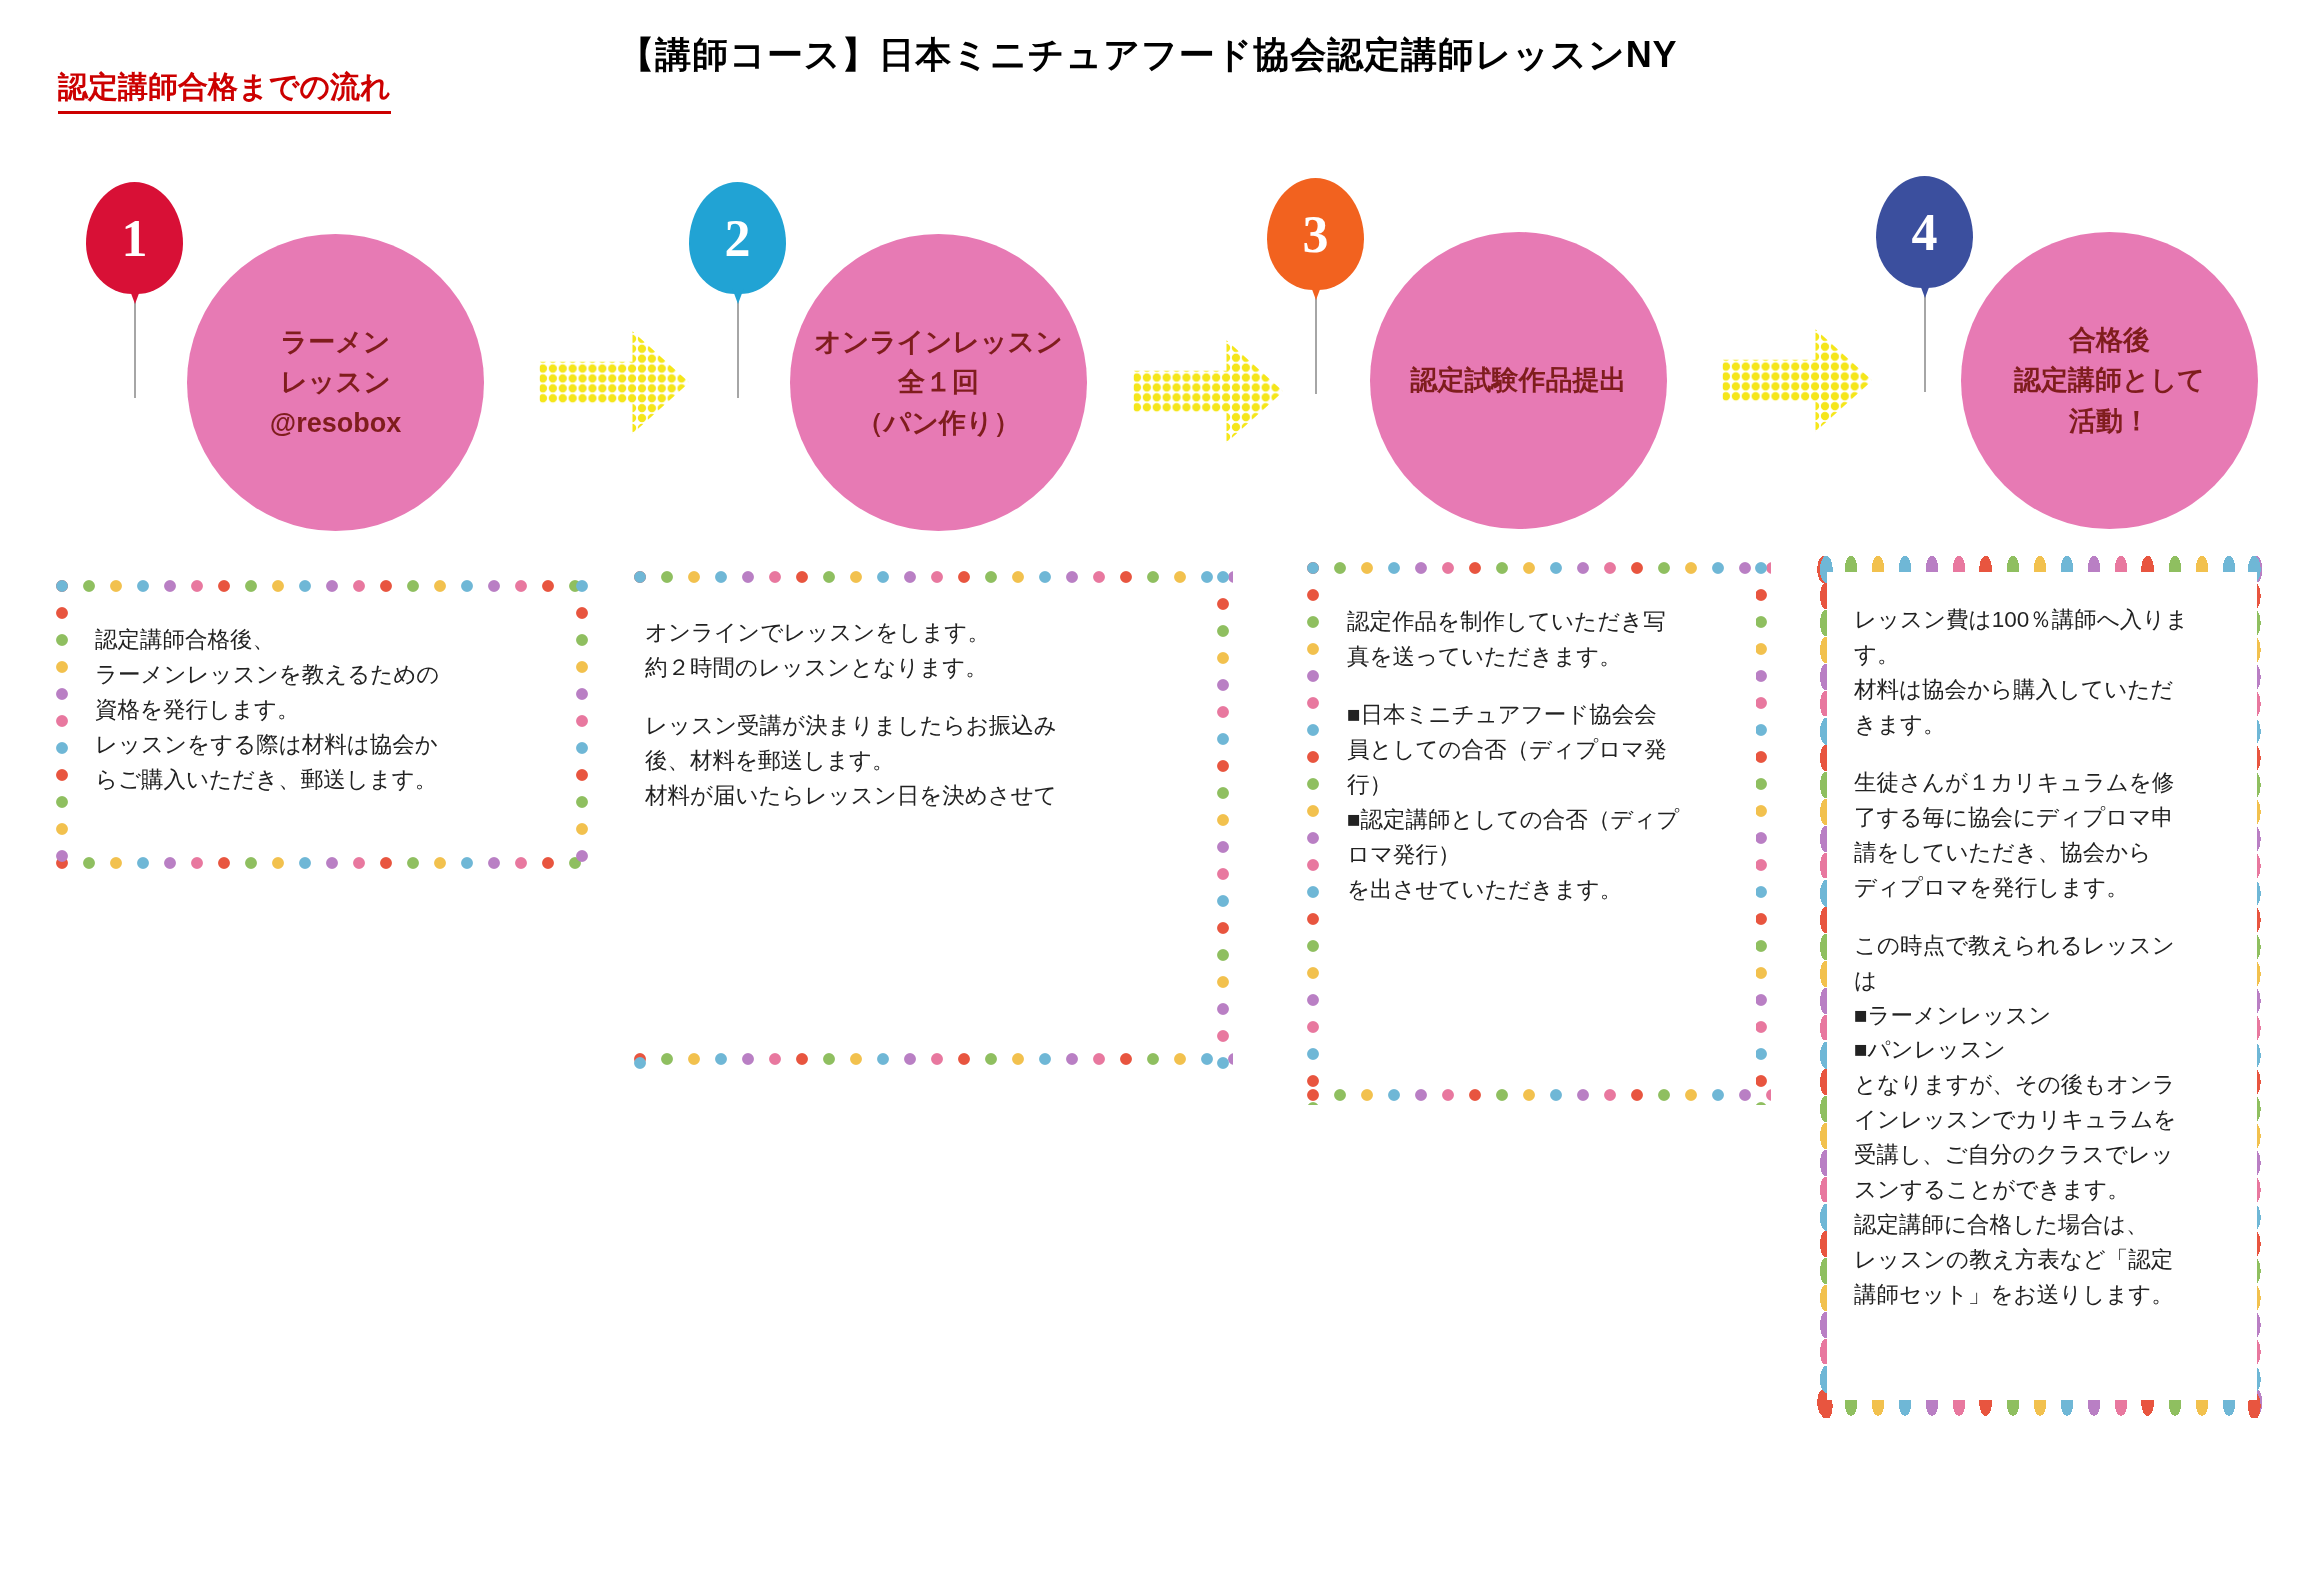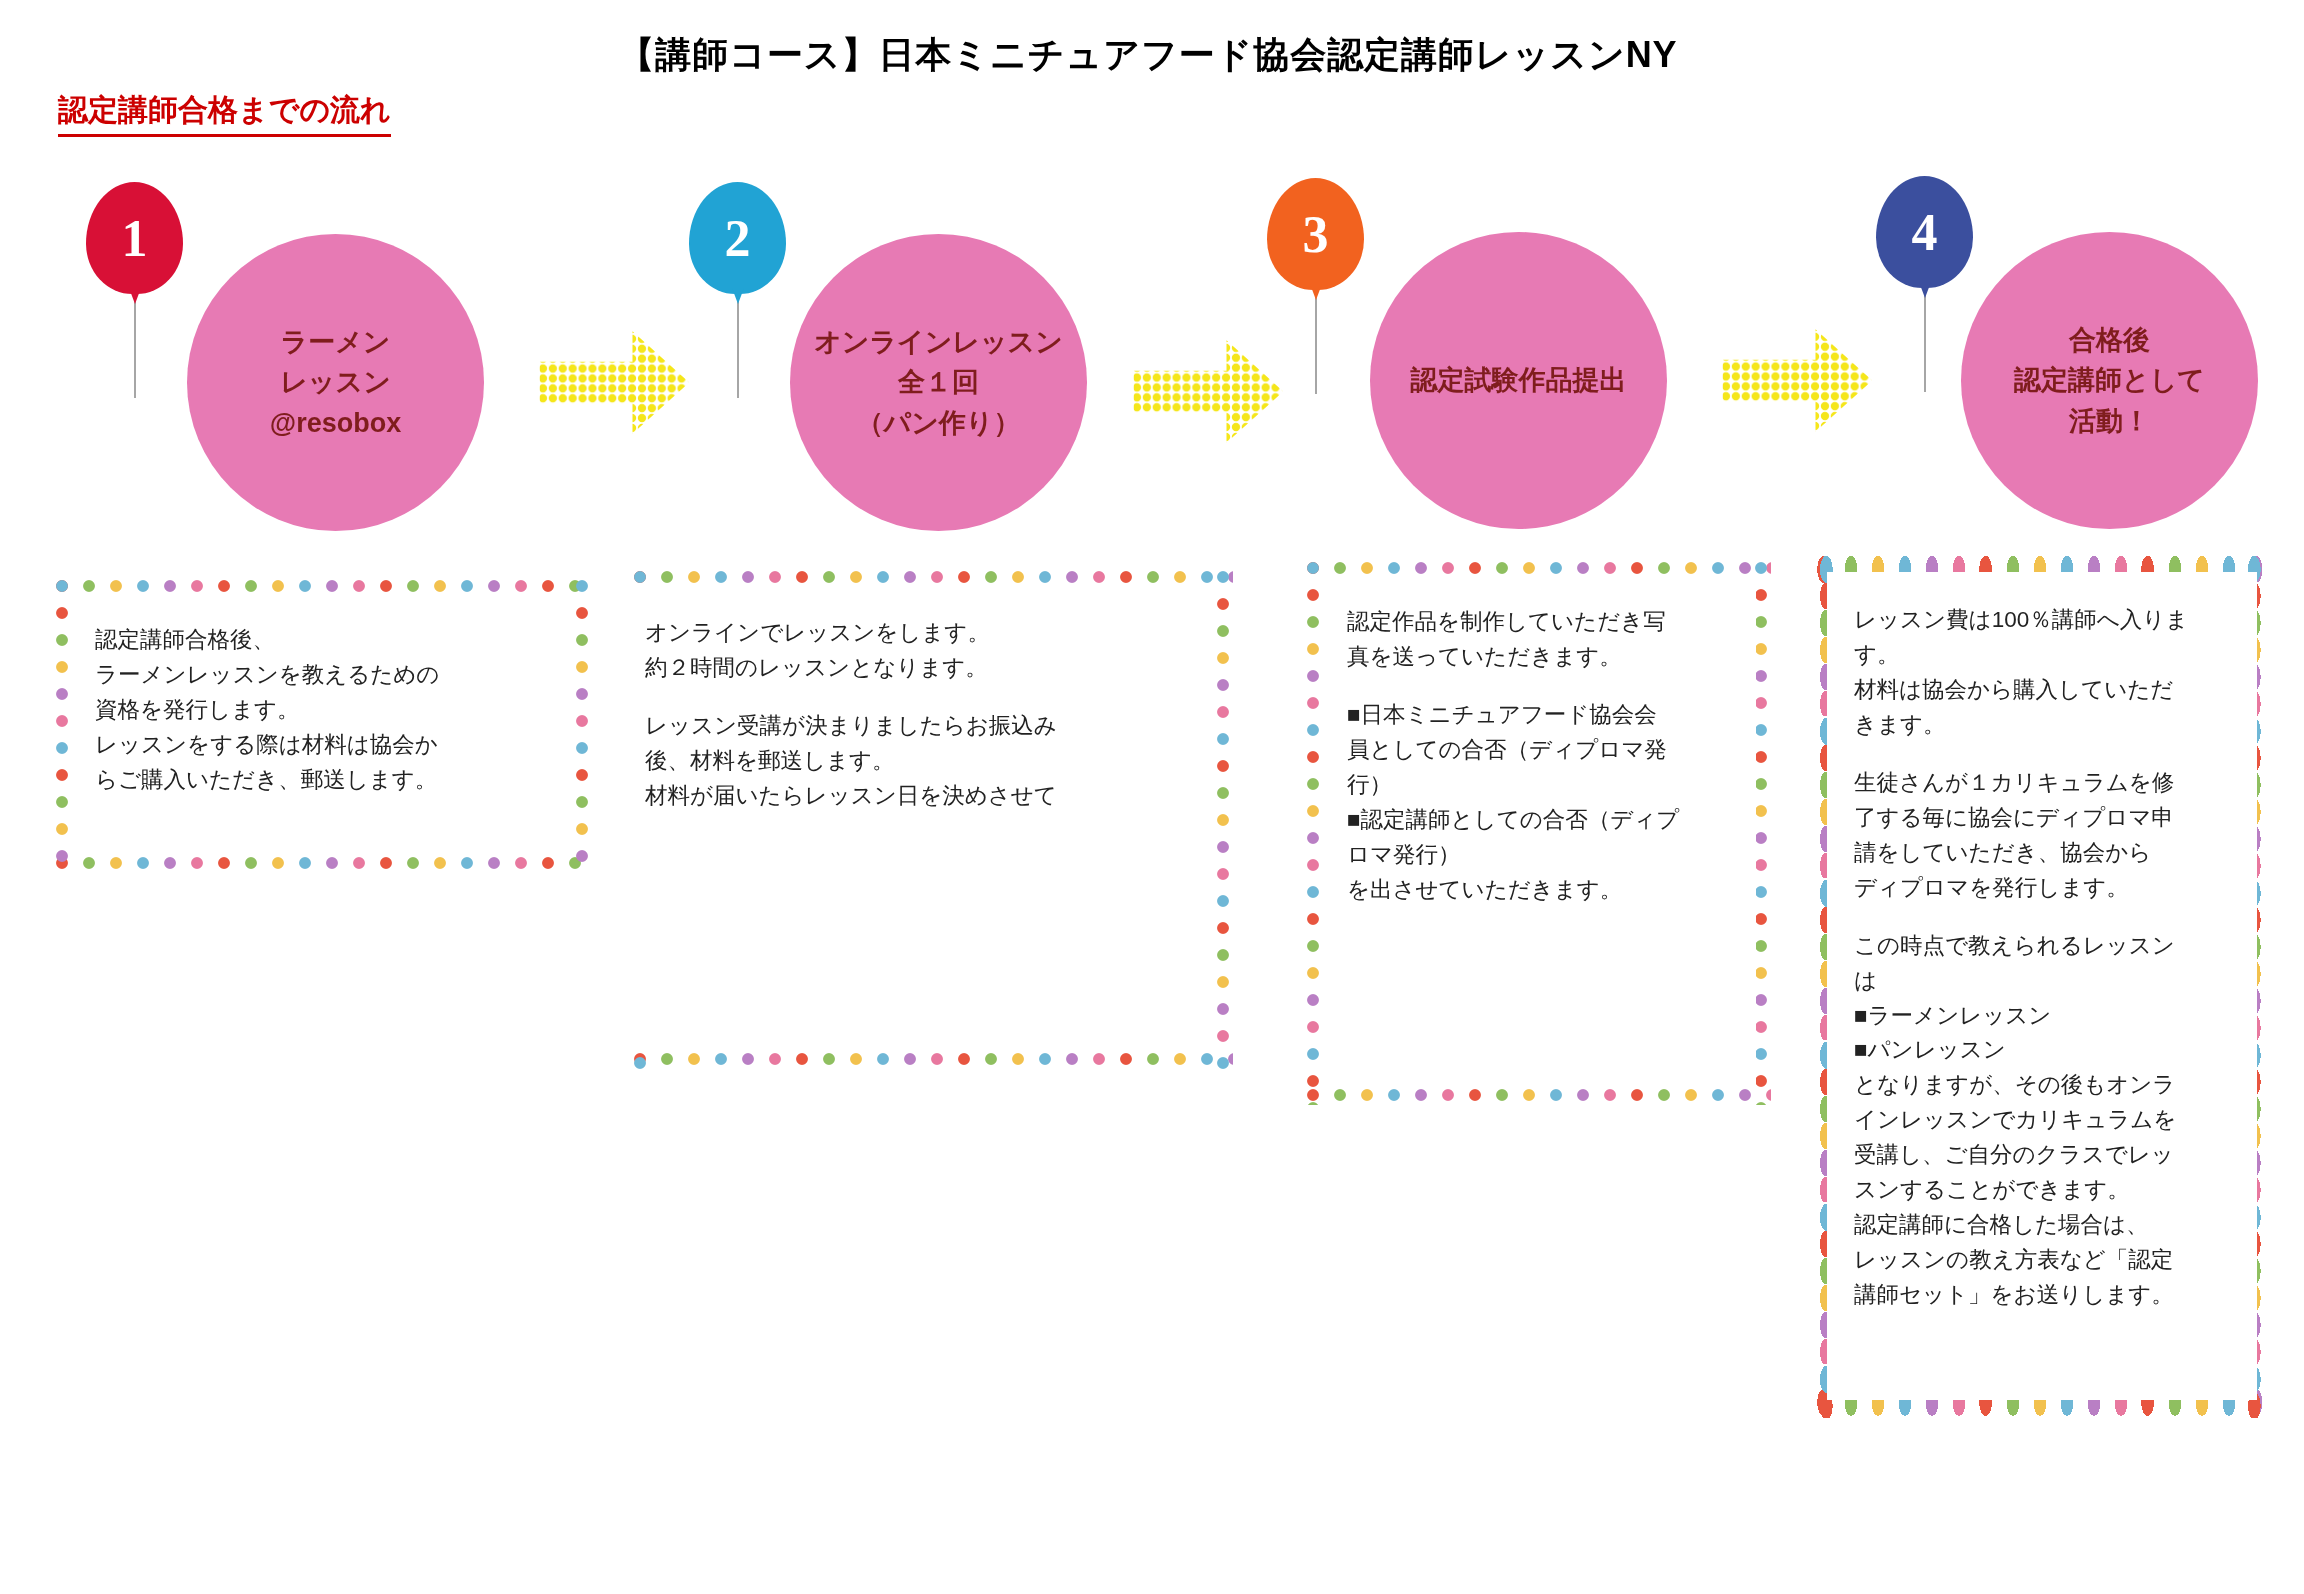--- a/index.html
+++ b/index.html
@@ -17,21 +17,21 @@
     position:absolute;
     left:0;top:31px;width:2296px;
     text-align:center;
     font-size:36px;
     font-weight:bold;
     color:#000000;
     letter-spacing:0.9px;
   }
   .subtitle{
     position:absolute;
-    left:58px;top:90px;
+    left:58px;top:67px;
     font-size:30px;
     font-weight:bold;
     color:#cc0000;
     border-bottom:3.6px solid #cc0000;
     padding-bottom:2.7px;
   }
 
   
   .circle{
     position:absolute;

